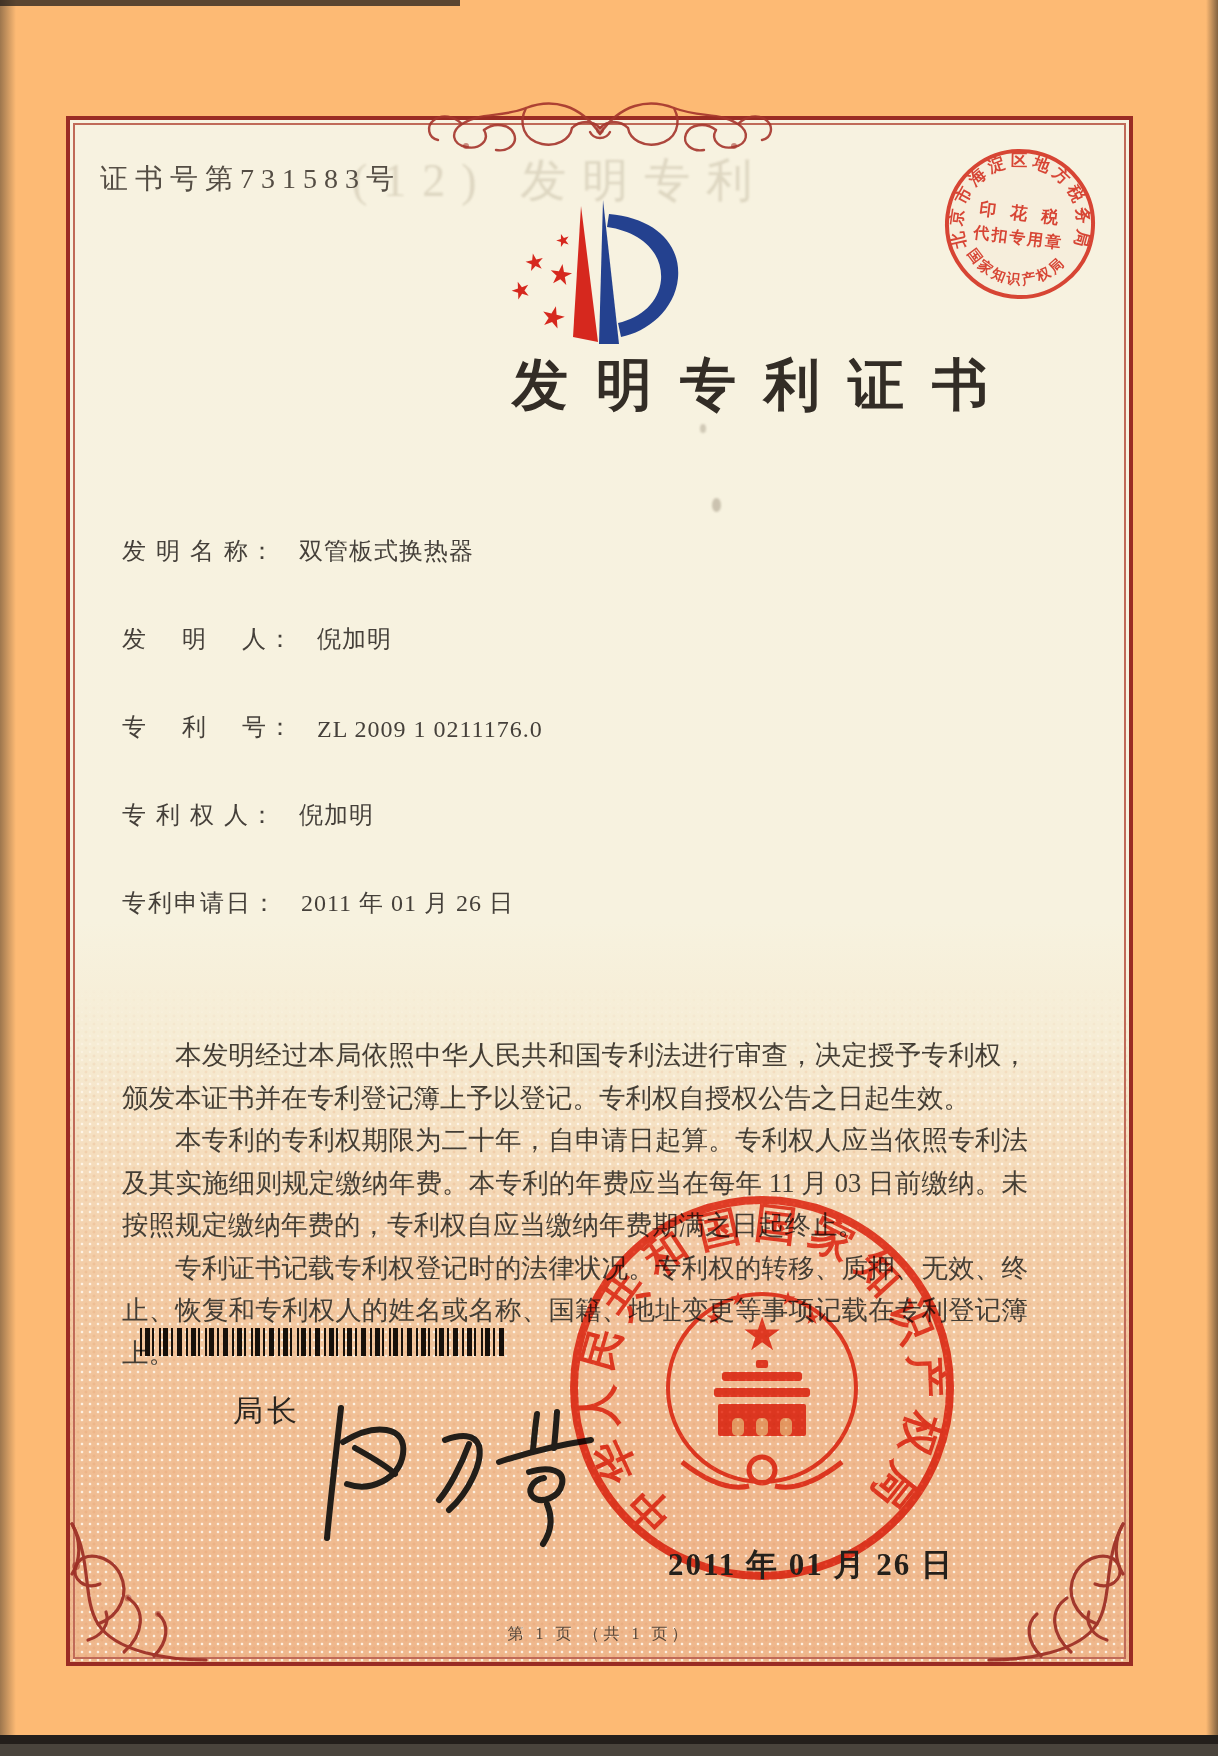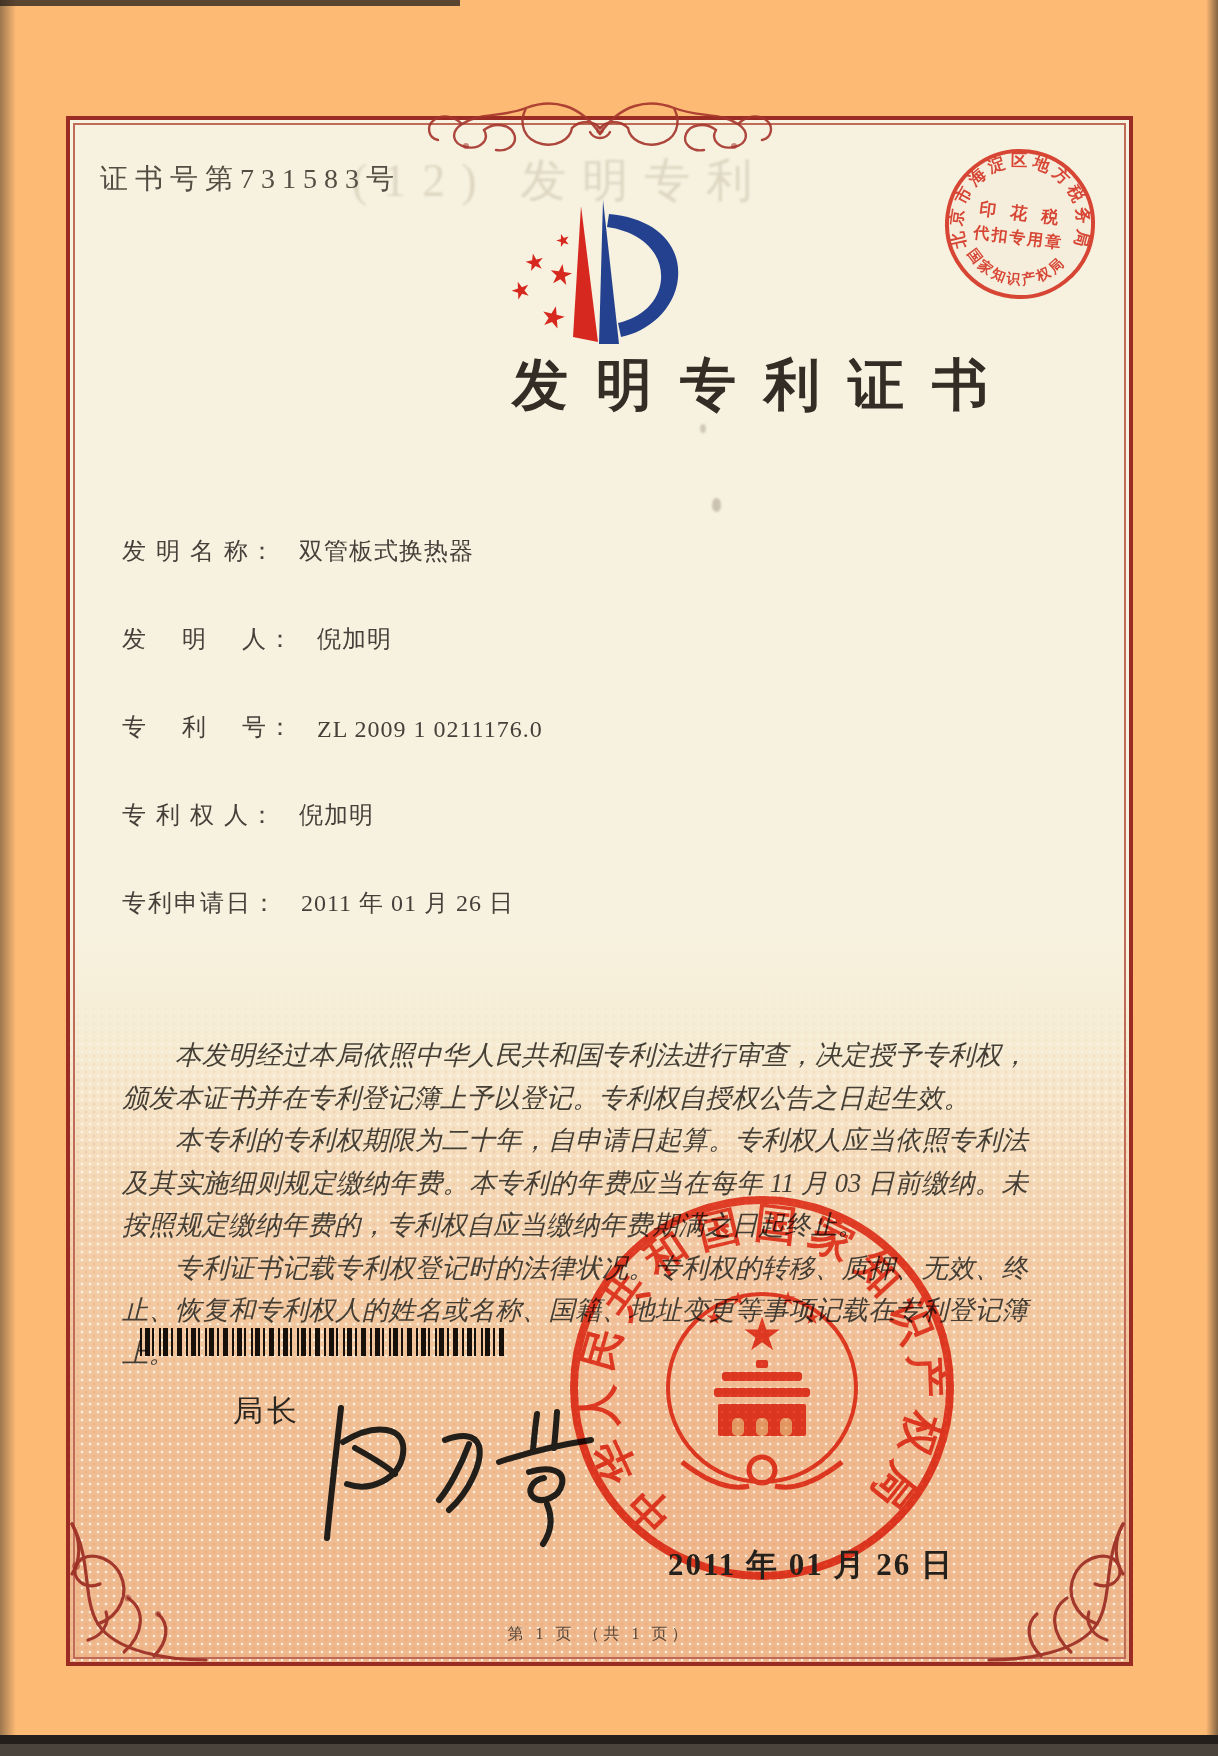--- a/index.html
+++ b/index.html
@@ -50,21 +50,21 @@
     font-size:56px;font-weight:bold;letter-spacing:28px;color:#332d26;white-space:nowrap;}
 
   .fields{position:absolute;left:122px;top:536px;width:900px;}
   .field-row{height:31px;margin-bottom:57px;font-size:24px;color:#45403a;
     display:flex;align-items:flex-end;white-space:nowrap;}
   .field-row .lbl{letter-spacing:2px;}
   .field-row .val{margin-left:23px;letter-spacing:1px;}
 
   .body-text{position:absolute;left:122px;top:1034px;width:906px;
     font-size:26.5px;line-height:42.5px;text-align:justify;color:#443e35;}
-  .body-text p{margin:0;text-indent:2em;font-style:italic;}
+  .body-text p{margin:0;text-indent:2em;}
 
   .barcode{position:absolute;left:140px;top:1328px;width:368px;height:28px;
     mix-blend-mode:multiply;
     background:repeating-linear-gradient(90deg,
       #18140f 0 2px, transparent 2px 5px,
       #18140f 5px 10px, transparent 10px 12px,
       #18140f 12px 14px, transparent 14px 19px,
       #18140f 19px 21px, transparent 21px 23px,
       #18140f 23px 28px, transparent 28px 31px,
       #18140f 31px 33px, transparent 33px 37px,

